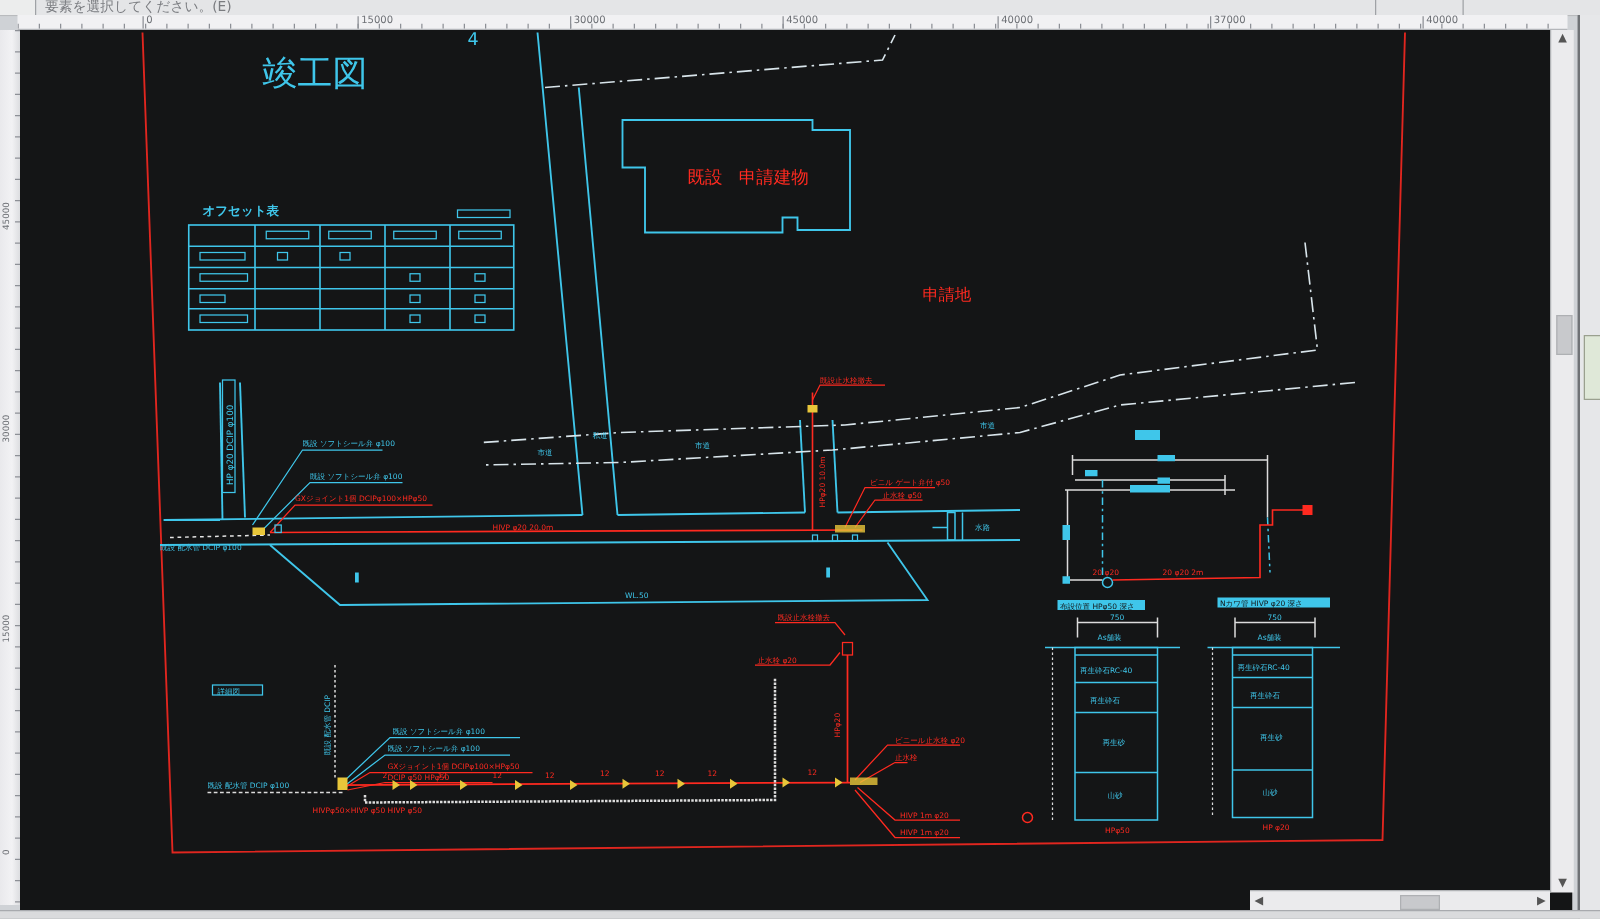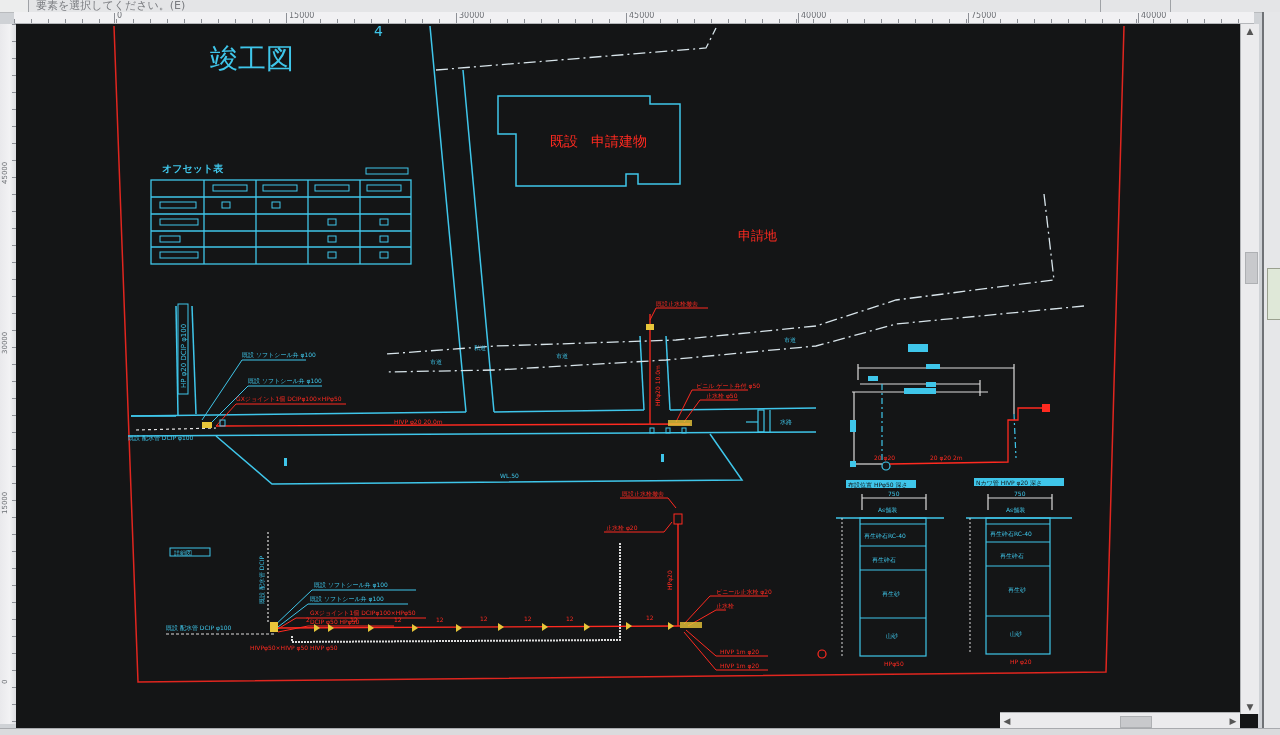--- a/index.html
+++ b/index.html
@@ -116,21 +116,21 @@
     <span class="lbl" style="left: 103px;">0</span>
     <div class="tick major" style="left: 272px;"></div>
     <span class="lbl" style="left: 275px;">15000</span>
     <div class="tick major" style="left: 442px;"></div>
     <span class="lbl" style="left: 445px;">30000</span>
     <div class="tick major" style="left: 612px;"></div>
     <span class="lbl" style="left: 615px;">45000</span>
     <div class="tick major" style="left: 784px;"></div>
     <span class="lbl" style="left: 787px;">40000</span>
     <div class="tick major" style="left: 954px;"></div>
-    <span class="lbl" style="left: 957px;">75000</span>
+    <span class="lbl" style="left: 957px;">37000</span>
     <div class="tick major" style="left: 1124px;"></div>
     <span class="lbl" style="left: 1127px;">40000</span>
   </div>
 
 <div class="ruler-v" id="ruler-v">
     <div class="tick" style="top: 0px;"></div>
     <div class="tick" style="top: 17px;"></div>
     <div class="tick" style="top: 34px;"></div>
     <div class="tick" style="top: 51px;"></div>
     <div class="tick" style="top: 68px;"></div>

